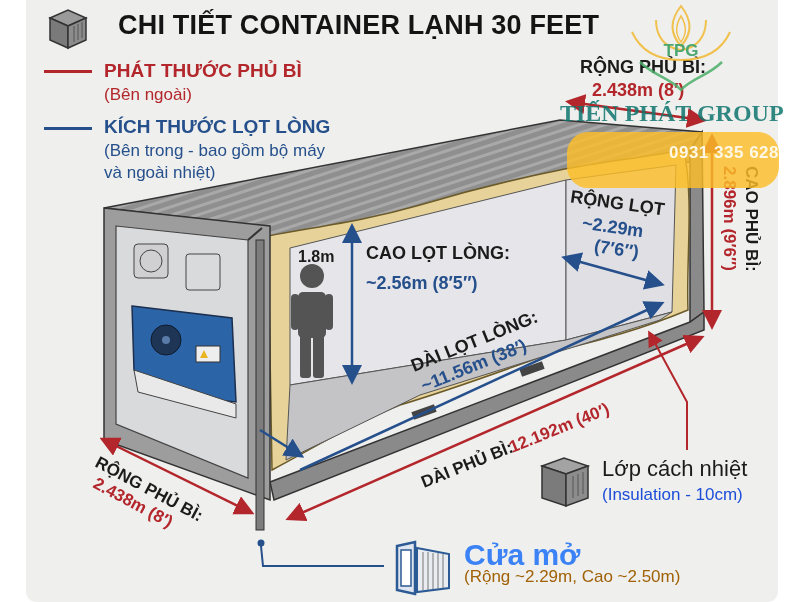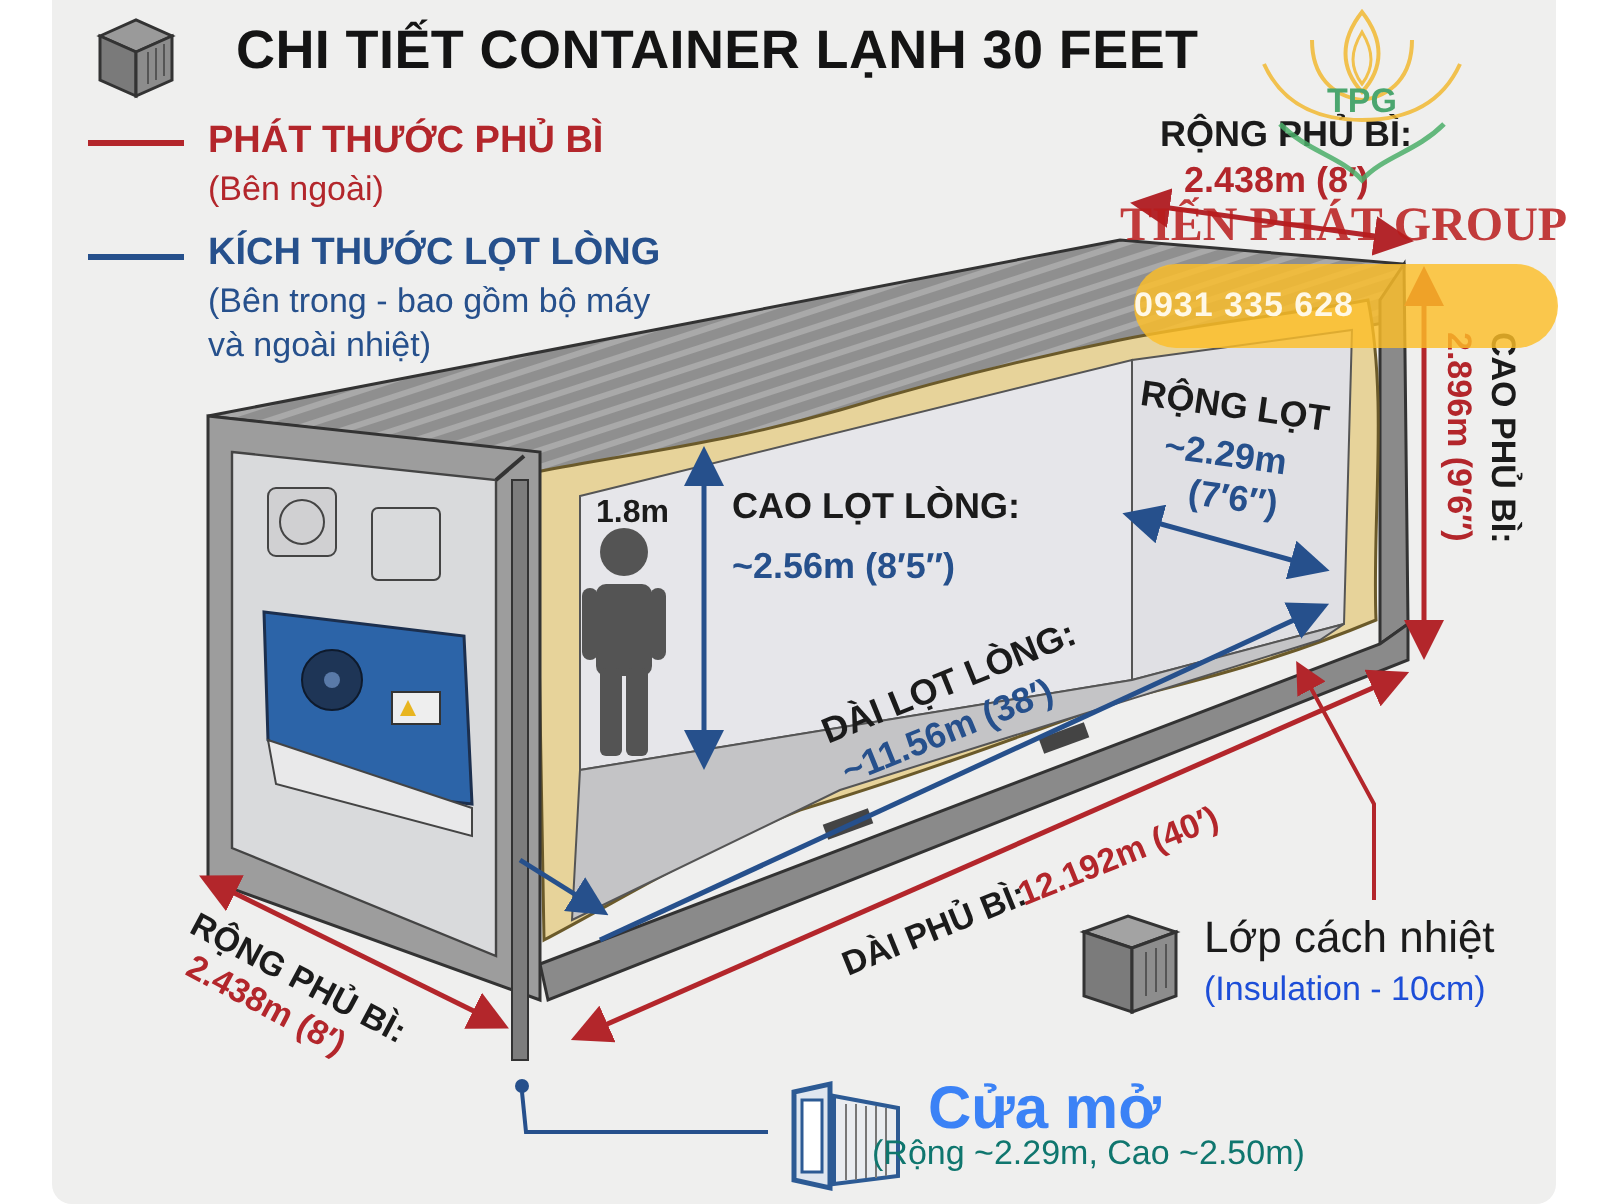--- a/index.html
+++ b/index.html
@@ -9,22 +9,22 @@
   .title { left:118px; top:10px; font-size:27px; font-weight:bold; color:#141414; letter-spacing:0.2px; }
   .leg-line { position:absolute; height:3px; }
   .leg-h { font-size:19px; font-weight:bold; }
   .leg-s { font-size:17px; line-height:22px; }
   .red { color:#b3262b; }
   .blue { color:#26508c; }
   .dark { color:#1b1b1b; }
   .lbl { font-size:18px; font-weight:bold; line-height:22px; }
   .val { font-size:18px; font-weight:bold; line-height:22px; }
   svg text { font-family:"Liberation Sans", sans-serif; }
-  .logo-text { font-family:"Liberation Serif", serif; font-weight:bold; color:#b91c1c; font-size:24px; opacity:0.85; }
-  .phone { left:567px; top:132px; width:212px; height:42px; background:rgba(252,190,40,0.82); border-radius:21px; color:#fff8e6; font-size:17px; font-weight:bold; text-align:left; line-height:42px; letter-spacing:0.5px; }
+  .logo-text { font-family:"Liberation Serif", serif; font-weight:bold; color:#0f766e; font-size:24px; opacity:0.85; }
+  .phone { left:567px; top:132px; width:212px; height:56px; background:rgba(252,190,40,0.82); border-radius:21px; color:#fff8e6; font-size:17px; font-weight:bold; text-align:right; line-height:42px; letter-spacing:0.5px; }
 </style>
 </head>
 <body>
 
 <div class="panel"></div>
 
 <svg class="abs" style="left:44px;top:6px" width="46" height="46" viewBox="0 0 46 46">
   <polygon points="6,12 24,4 42,12 24,20" fill="#9a9a9a" stroke="#333" stroke-width="1.5"></polygon>
   <polygon points="6,12 24,20 24,42 6,34" fill="#7a7a7a" stroke="#333" stroke-width="1.5"></polygon>
   <polygon points="24,20 42,12 42,34 24,42" fill="#8c8c8c" stroke="#333" stroke-width="1.5"></polygon>
@@ -148,21 +148,21 @@
   <polygon points="4,8 22,4 22,56 4,52" fill="#dfe6ef" stroke="#2c5a94" stroke-width="2.5"></polygon>
   <rect x="8" y="12" width="10" height="36" fill="#ffffff" stroke="#2c5a94" stroke-width="1.5"></rect>
   <polygon points="24,10 56,16 56,50 24,54" fill="#e9ecf0" stroke="#2c5a94" stroke-width="2"></polygon>
   <line x1="30" y1="14" x2="30" y2="52" stroke="#777"></line>
     <line x1="35" y1="14" x2="35" y2="52" stroke="#777"></line>
     <line x1="40" y1="15" x2="40" y2="51" stroke="#777"></line>
     <line x1="45" y1="15" x2="45" y2="51" stroke="#777"></line>
     <line x1="50" y1="16" x2="50" y2="50" stroke="#777"></line>
 </svg>
 <div class="abs" style="left:464px;top:538px;font-size:30px;font-weight:bold;color:#3b82f6">Cửa mở</div>
-<div class="abs" style="left:436px;top:567px;font-size:17px;color:#0f766e">(Rộng ~2.29m, Cao ~2.50m)</div>
+<div class="abs" style="left:464px;top:567px;font-size:17px;color:#a16207">(Rộng ~2.29m, Cao ~2.50m)</div>
 
 <svg class="abs" style="left:626px;top:2px;opacity:0.85" width="110" height="92" viewBox="0 0 110 92">
   <path d="M55,4 C44,18 44,32 55,44 C66,32 66,18 55,4 Z" fill="none" stroke="#f2b933" stroke-width="2"></path>
   <path d="M55,14 C49,24 49,32 55,40 C61,32 61,24 55,14 Z" fill="none" stroke="#f2b933" stroke-width="1.5"></path>
   <path d="M30,18 C30,36 40,46 55,48 C70,46 80,36 80,18" fill="none" stroke="#f2b933" stroke-width="2"></path>
   <path d="M6,30 C16,52 36,58 55,58 C74,58 94,52 104,30" fill="none" stroke="#f2b933" stroke-width="2"></path>
   <path d="M14,60 C28,74 44,76 55,88 C66,76 82,74 96,60" fill="none" stroke="#4caf6a" stroke-width="2.5"></path>
   <text x="55" y="54" text-anchor="middle" font-family="Liberation Serif, serif" font-size="17" font-weight="bold" fill="#2f9a5a">TPG</text>
 </svg>
 <div class="abs logo-text" style="left:560px;top:100px">TIẾN PHÁT GROUP</div>

